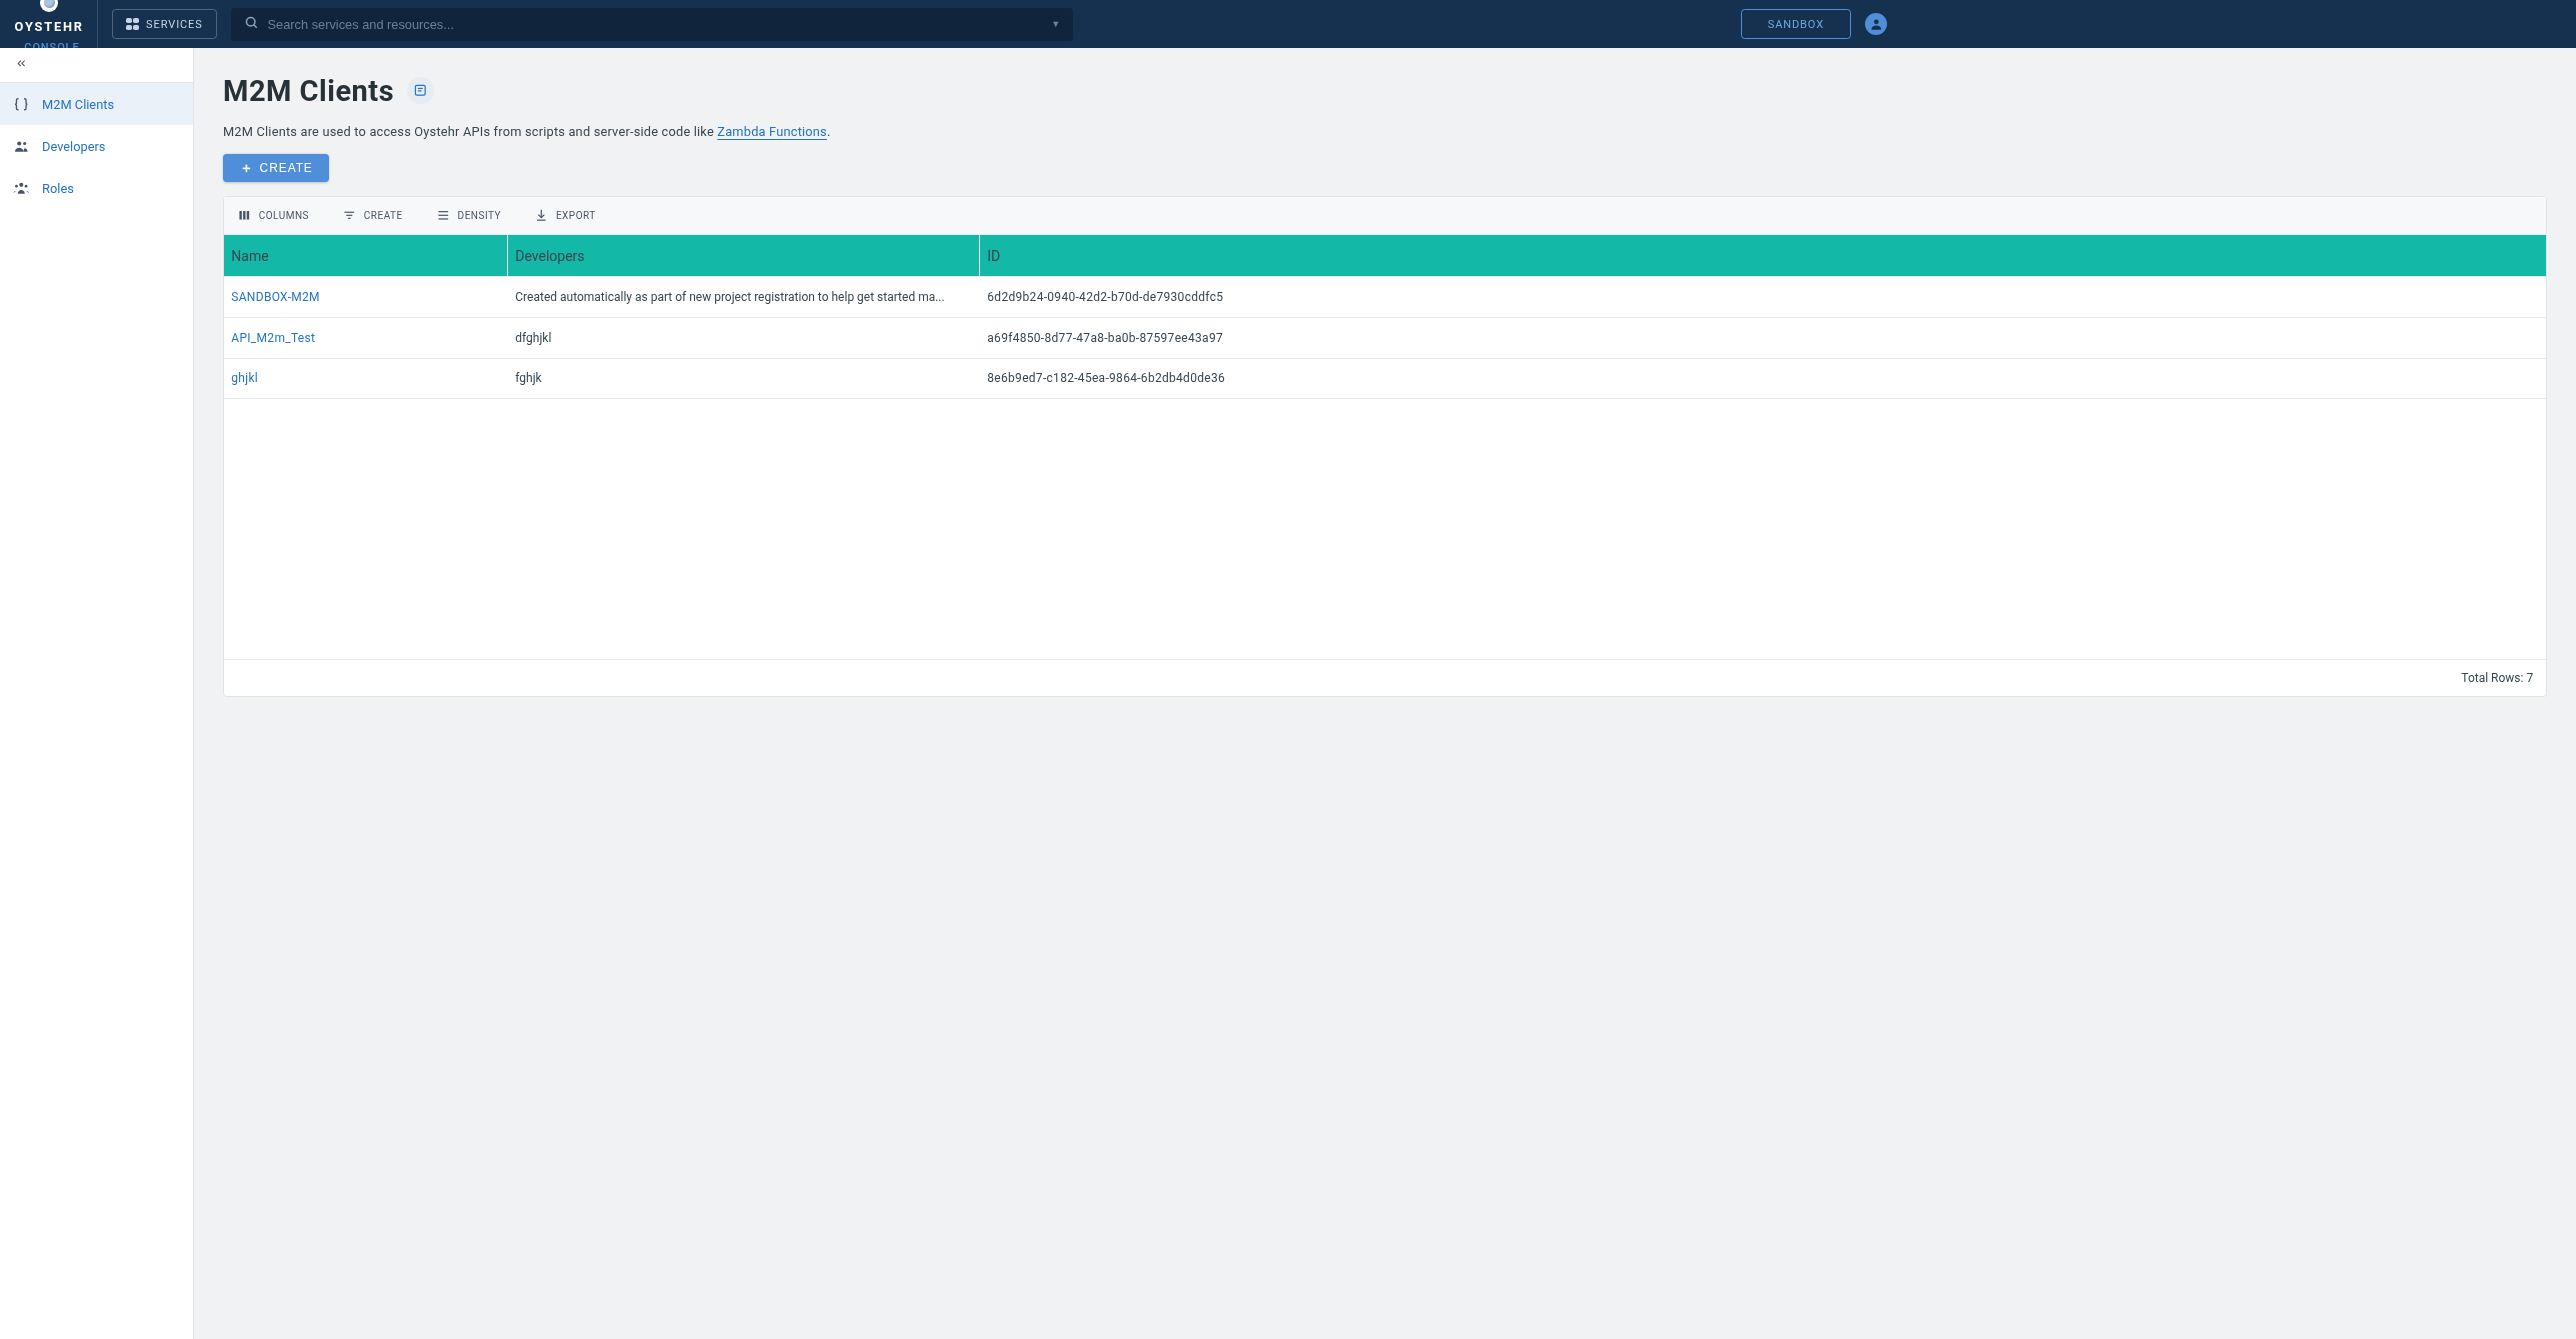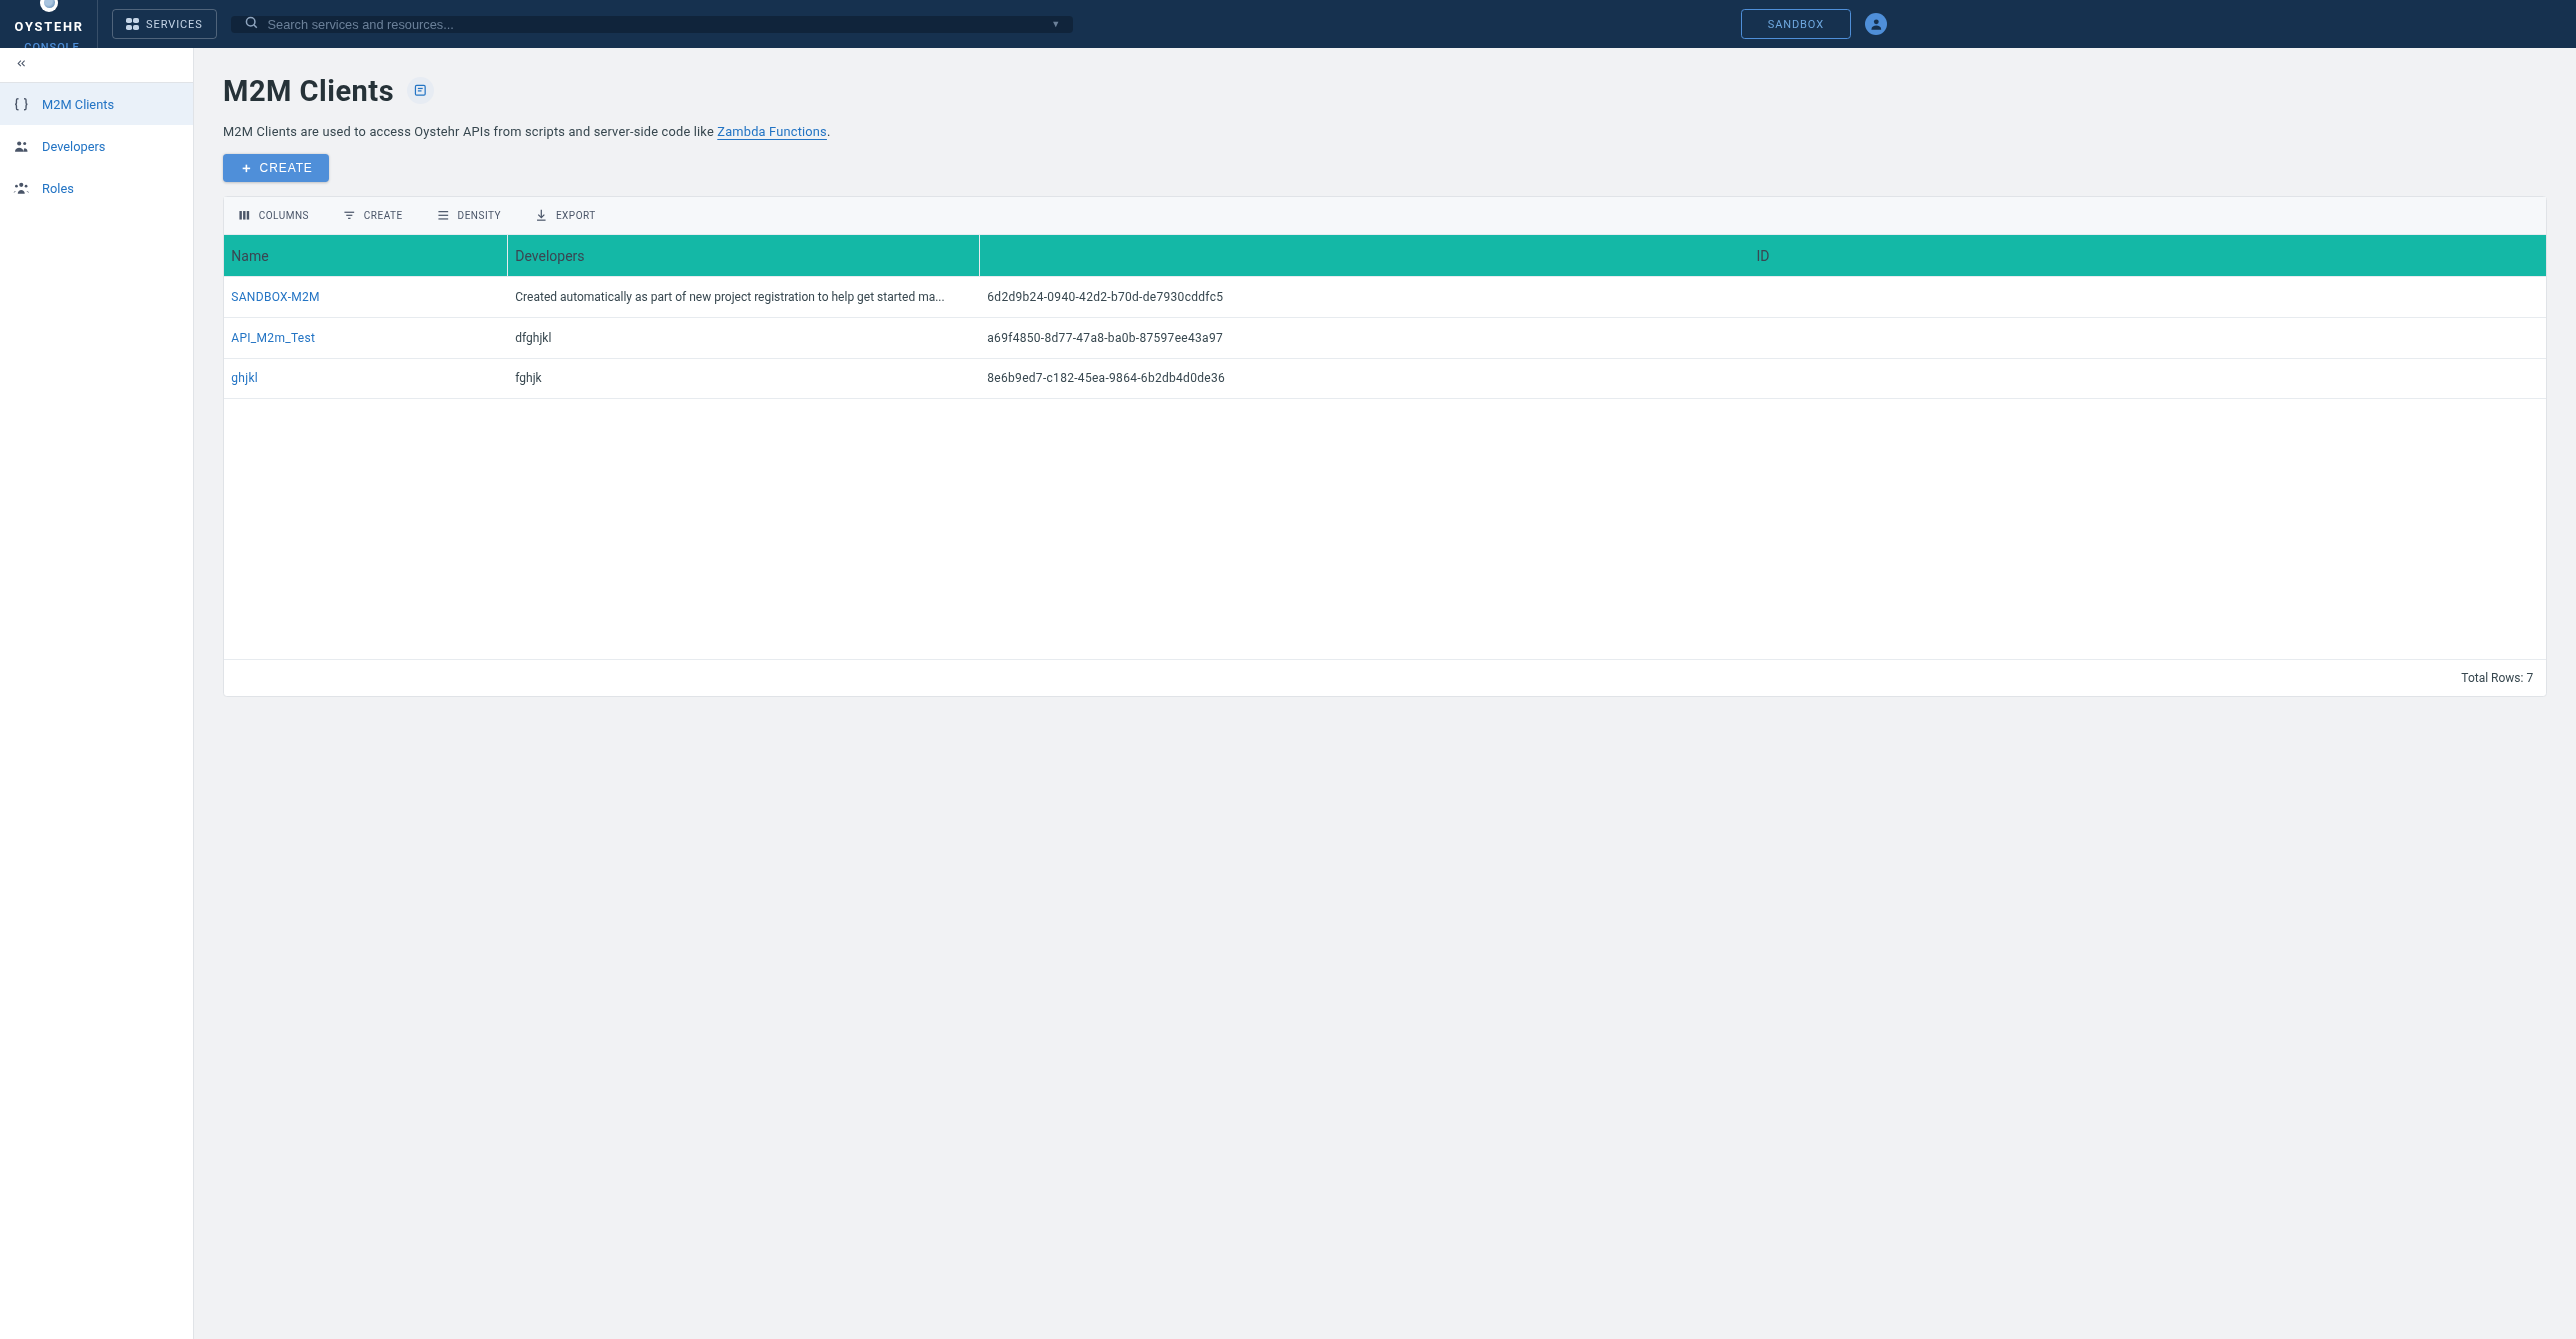--- a/index.html
+++ b/index.html
@@ -95,21 +95,21 @@
       border-radius: 1.8px;
     }
     
     .search-container {
       flex: 1;
       background: rgba(0,0,0,0.25);
       border-radius: 3.7px;
       display: flex;
       align-items: center;
       padding: 0 12.8px;
-      height: 17px;
+      height: 33px;
       max-width: 842px;
     }
     
     .search-icon {
       color: #8fa5bf;
       margin-right: 9.1px;
     }
     
     .search-input {
       background: transparent;
@@ -319,21 +319,20 @@
     }
     
     .th {
       padding: 12.8px 7.3px;
       font-weight: 400;
       border-right: 0.9px solid #e7ebef;
     }
     
     .th:last-child {
       border-right: none;
-      text-align: center;
     }
     
     .col-name { width: 284px; }
     .col-desc { width: 472px; }
     .col-id { flex: 1; }
     
     .table-body {
       flex: 1;
     }
     

